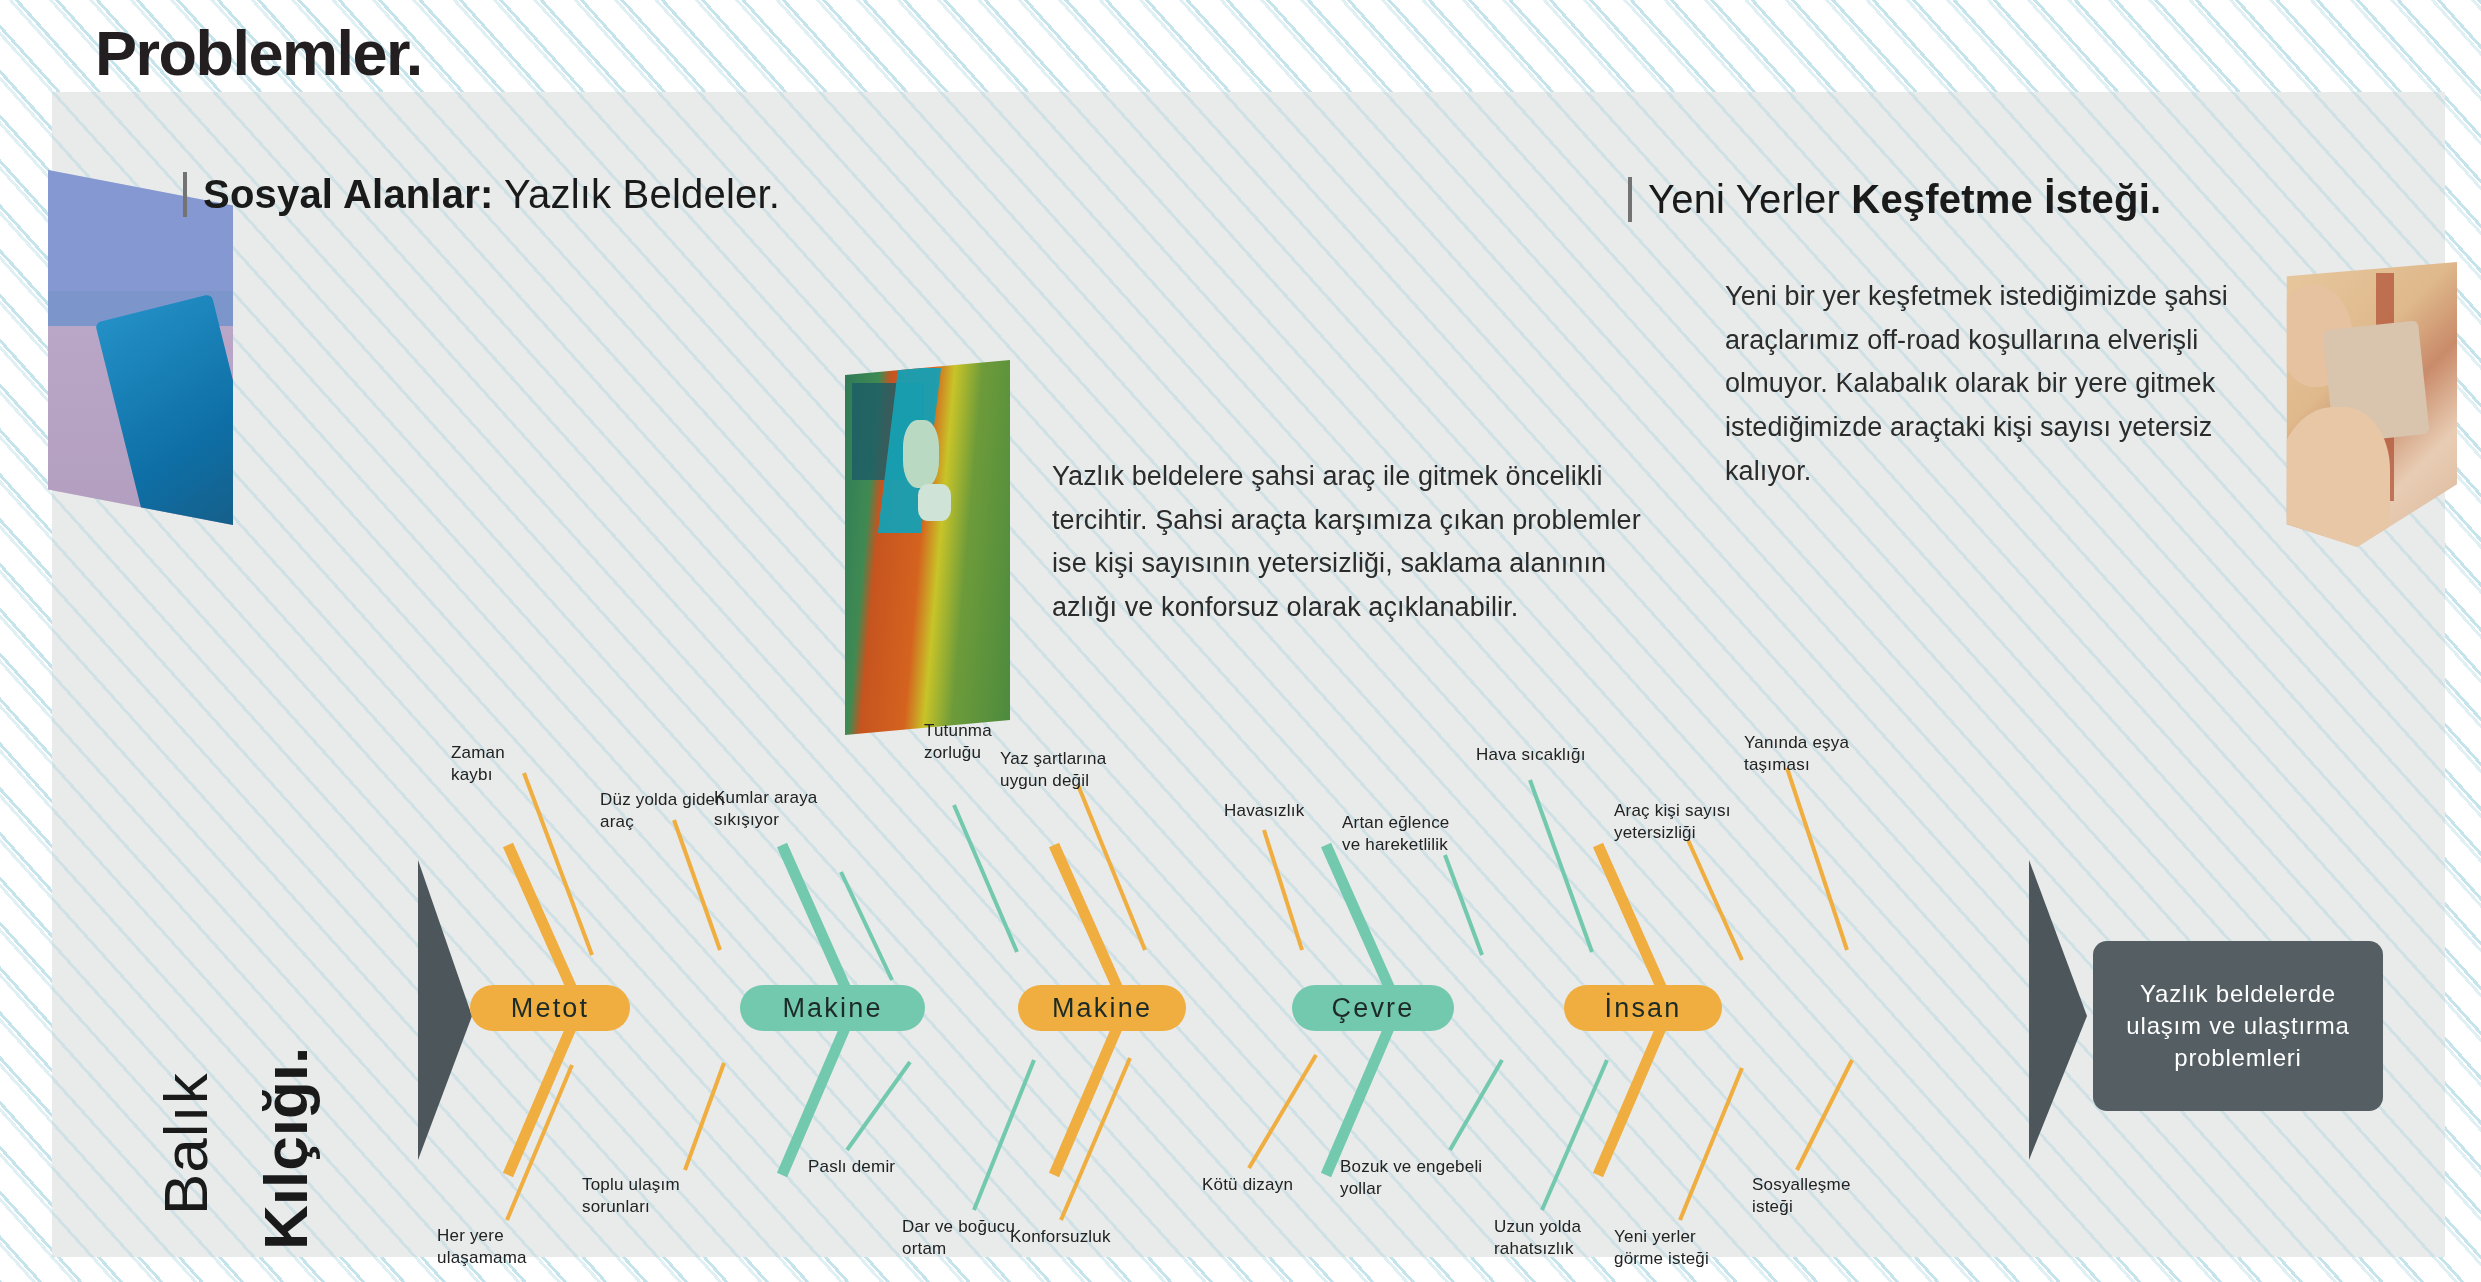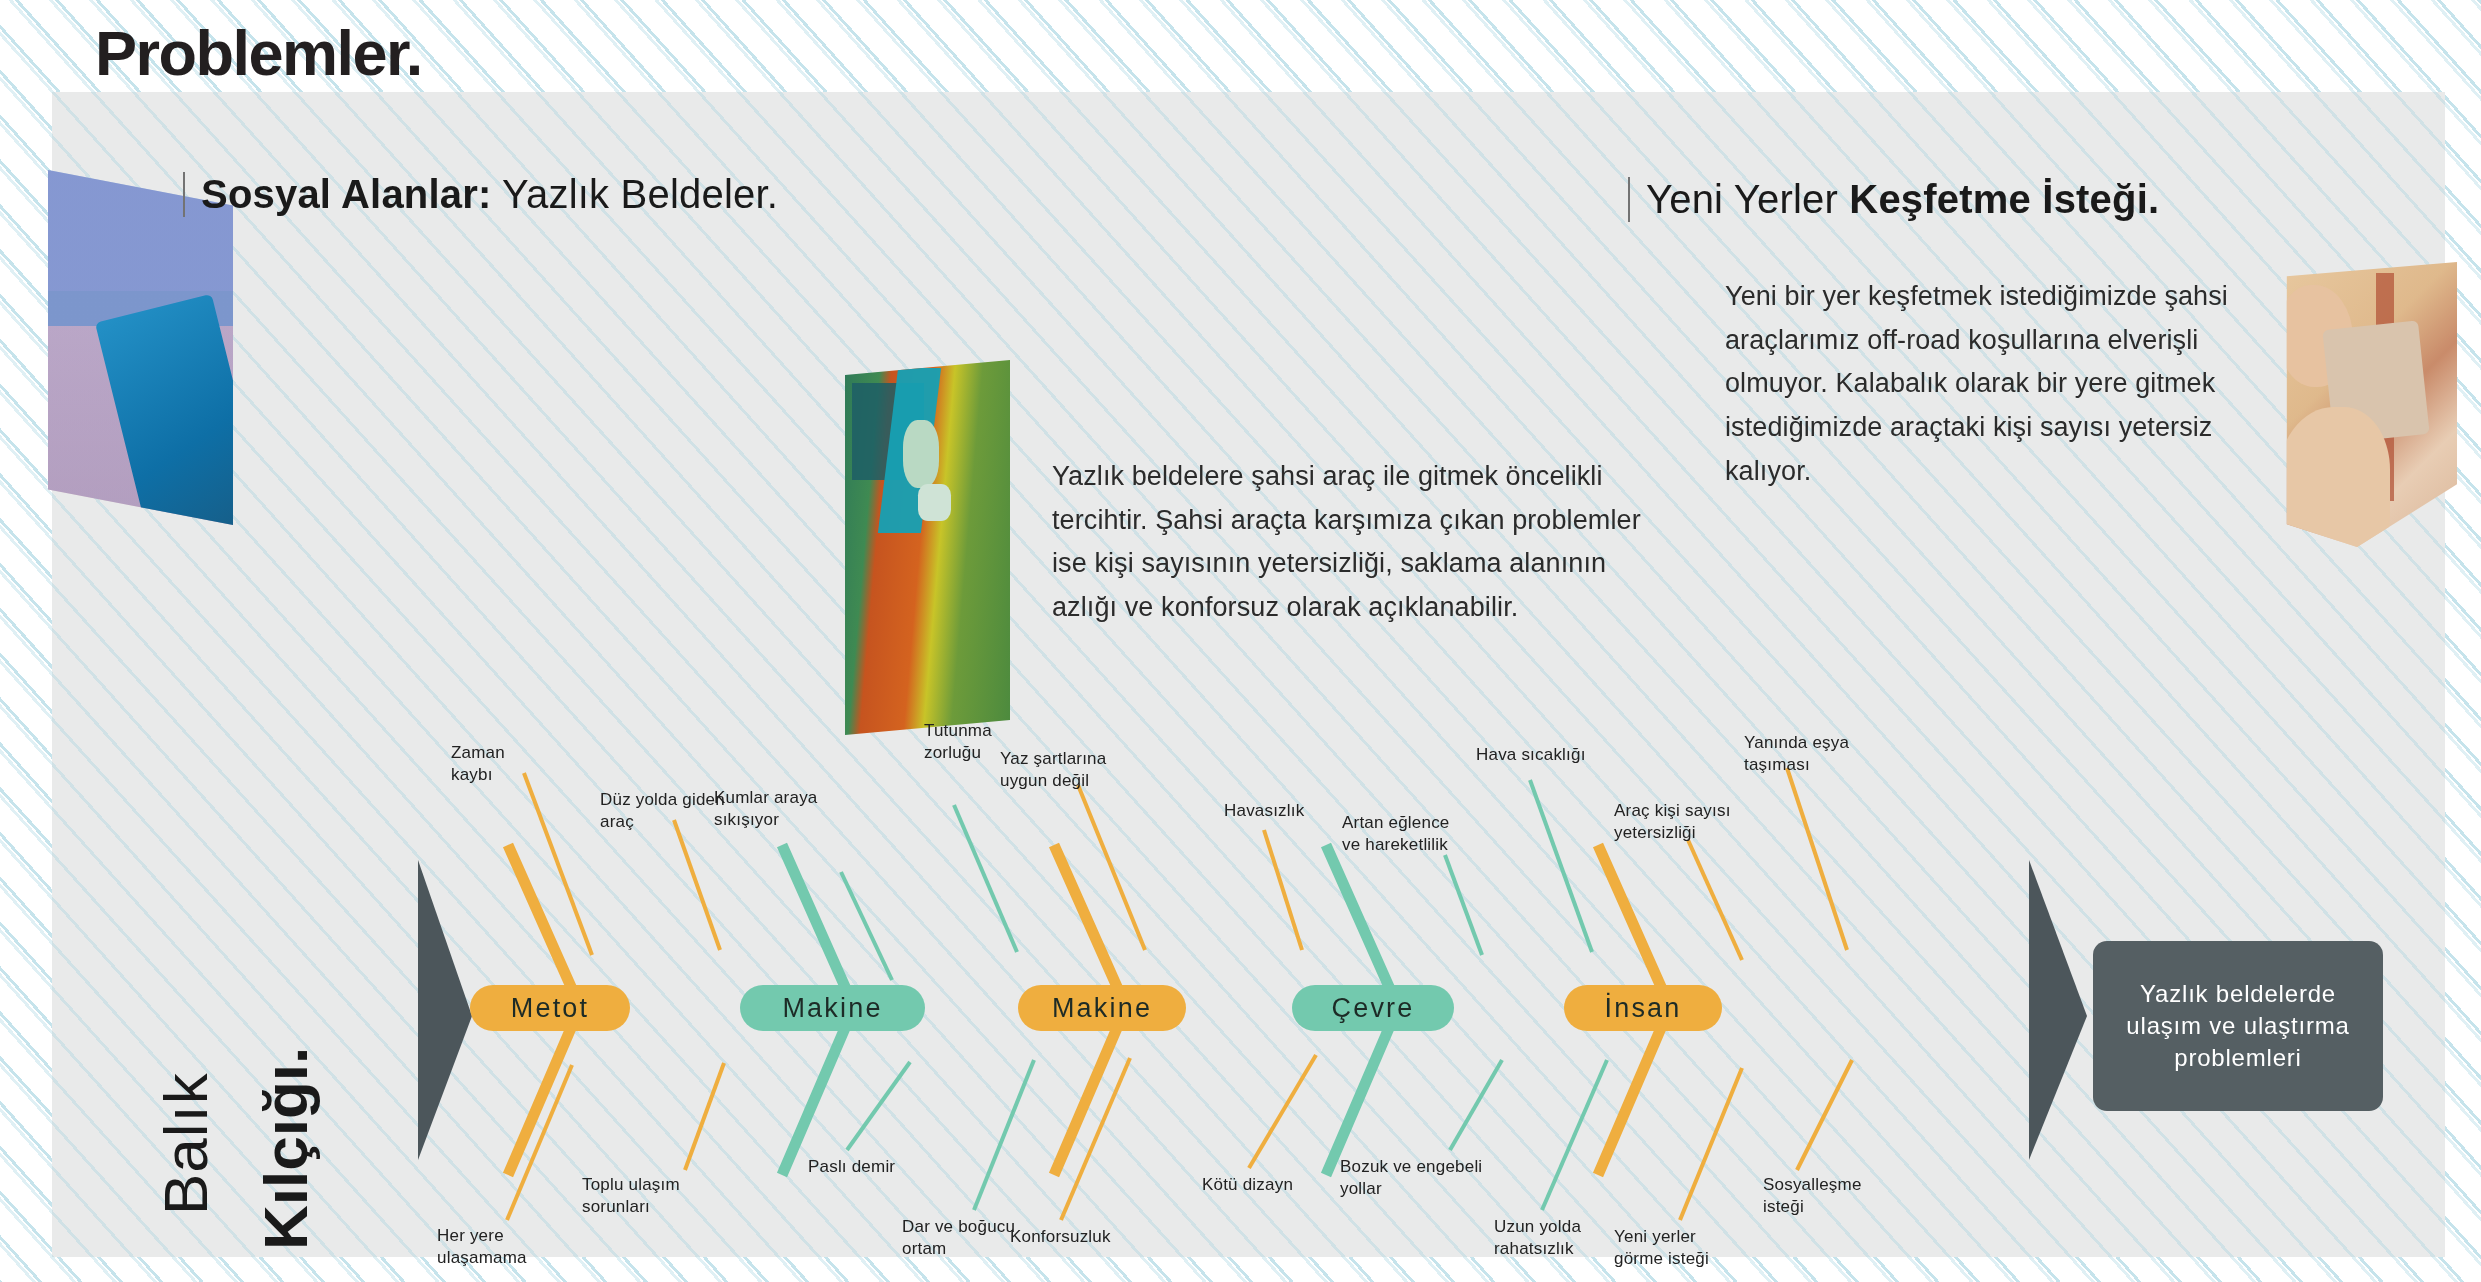--- a/index.html
+++ b/index.html
@@ -32,21 +32,21 @@
   .page-title{
     position:absolute;left:95px;top:17px;
     font-size:63px;font-weight:bold;letter-spacing:-1.5px;
     color:#231f20;
   }
 
   
   .sec-head{
     position:absolute;white-space:nowrap;
     font-size:40px;color:#1a1a1a;letter-spacing:.2px;
-    padding-left:16px;border-left:2px solid #737373;
+    padding-left:16px;border-left:4px solid #737373;
     line-height:1.12;
   }
   .sec-head .lt{font-weight:300;font-stretch:condensed;}
   .sec-head .bd{font-weight:bold;}
   .sec-body{
     position:absolute;
     font-size:27px;font-weight:300;color:#2b2b2b;
     line-height:1.62;letter-spacing:.1px;
   }
 
@@ -239,19 +239,19 @@
 yollar</div>
     <div class="bone-lbl" style="left:1442px;top:496px;">Uzun yolda
 rahatsızlık</div>
 
     <div class="bone-lbl" style="left:1562px;top:80px;">Araç kişi sayısı
 yetersizliği</div>
     <div class="bone-lbl" style="left:1692px;top:12px;">Yanında eşya
 taşıması</div>
     <div class="bone-lbl" style="left:1562px;top:506px;">Yeni yerler
 görme isteği</div>
-    <div class="bone-lbl" style="left:1700px;top:454px;margin-left:11px;">Sosyalleşme
+    <div class="bone-lbl" style="left:1700px;top:454px;">Sosyalleşme
 isteği</div>
   </div>
 
   <div class="result-box">Yazlık beldelerde ulaşım ve ulaştırma problemleri</div>
 
 </div>
 
 </body></html>

